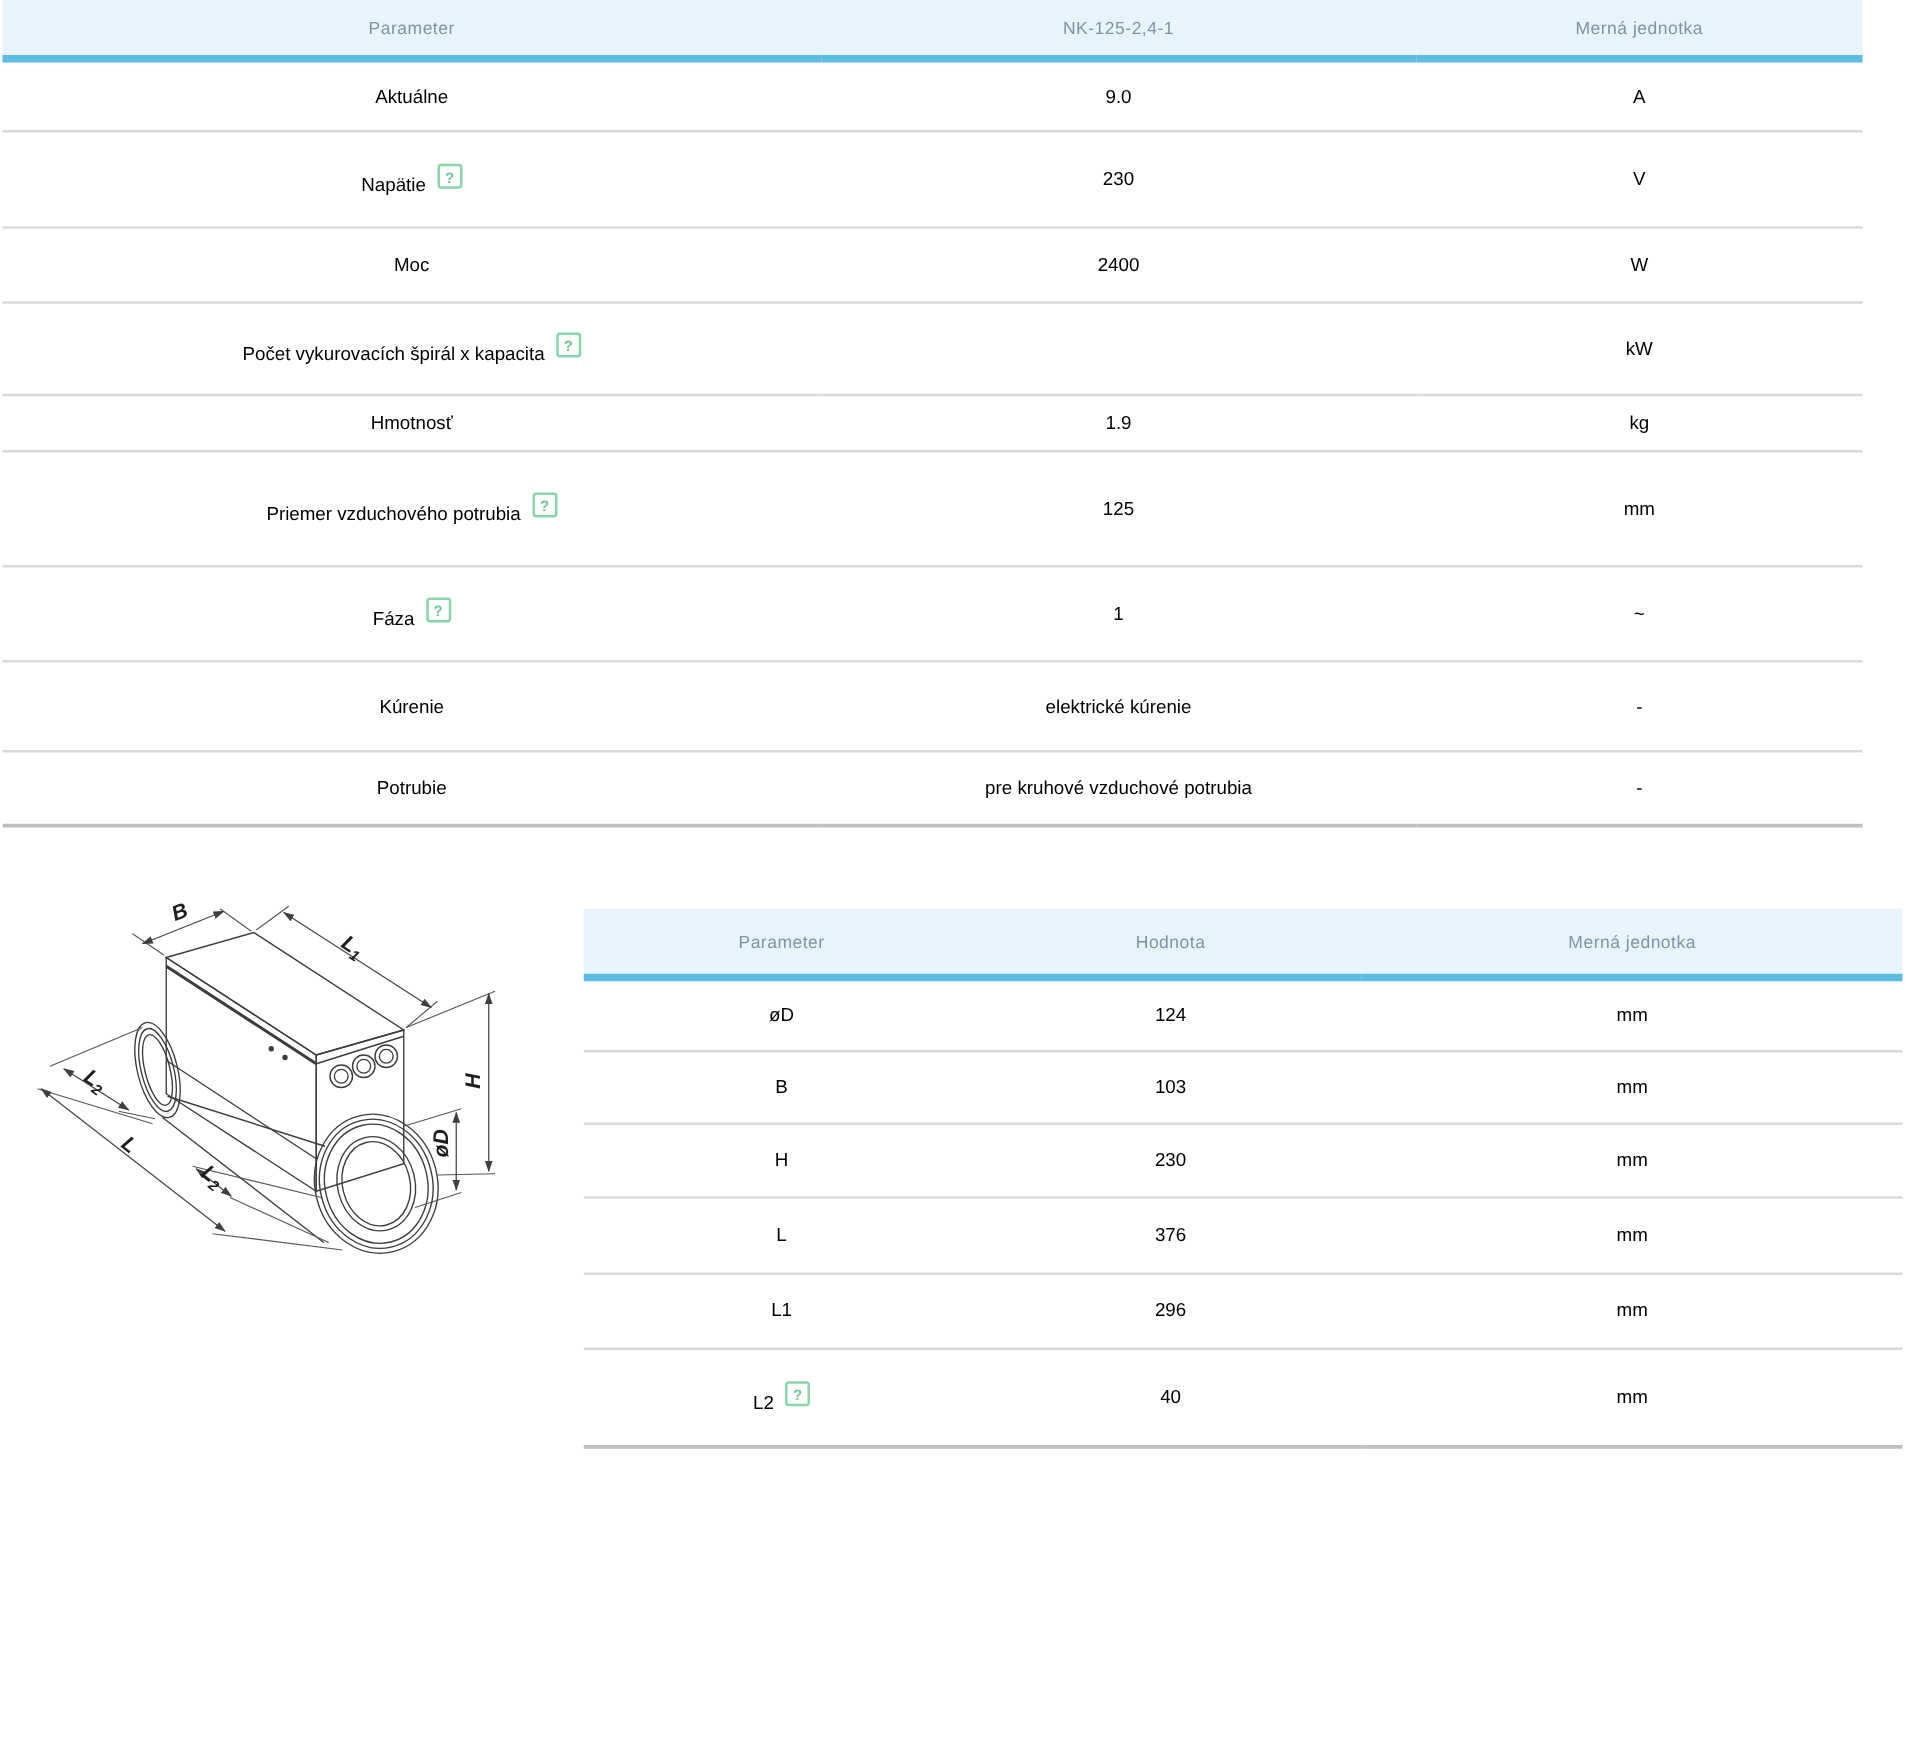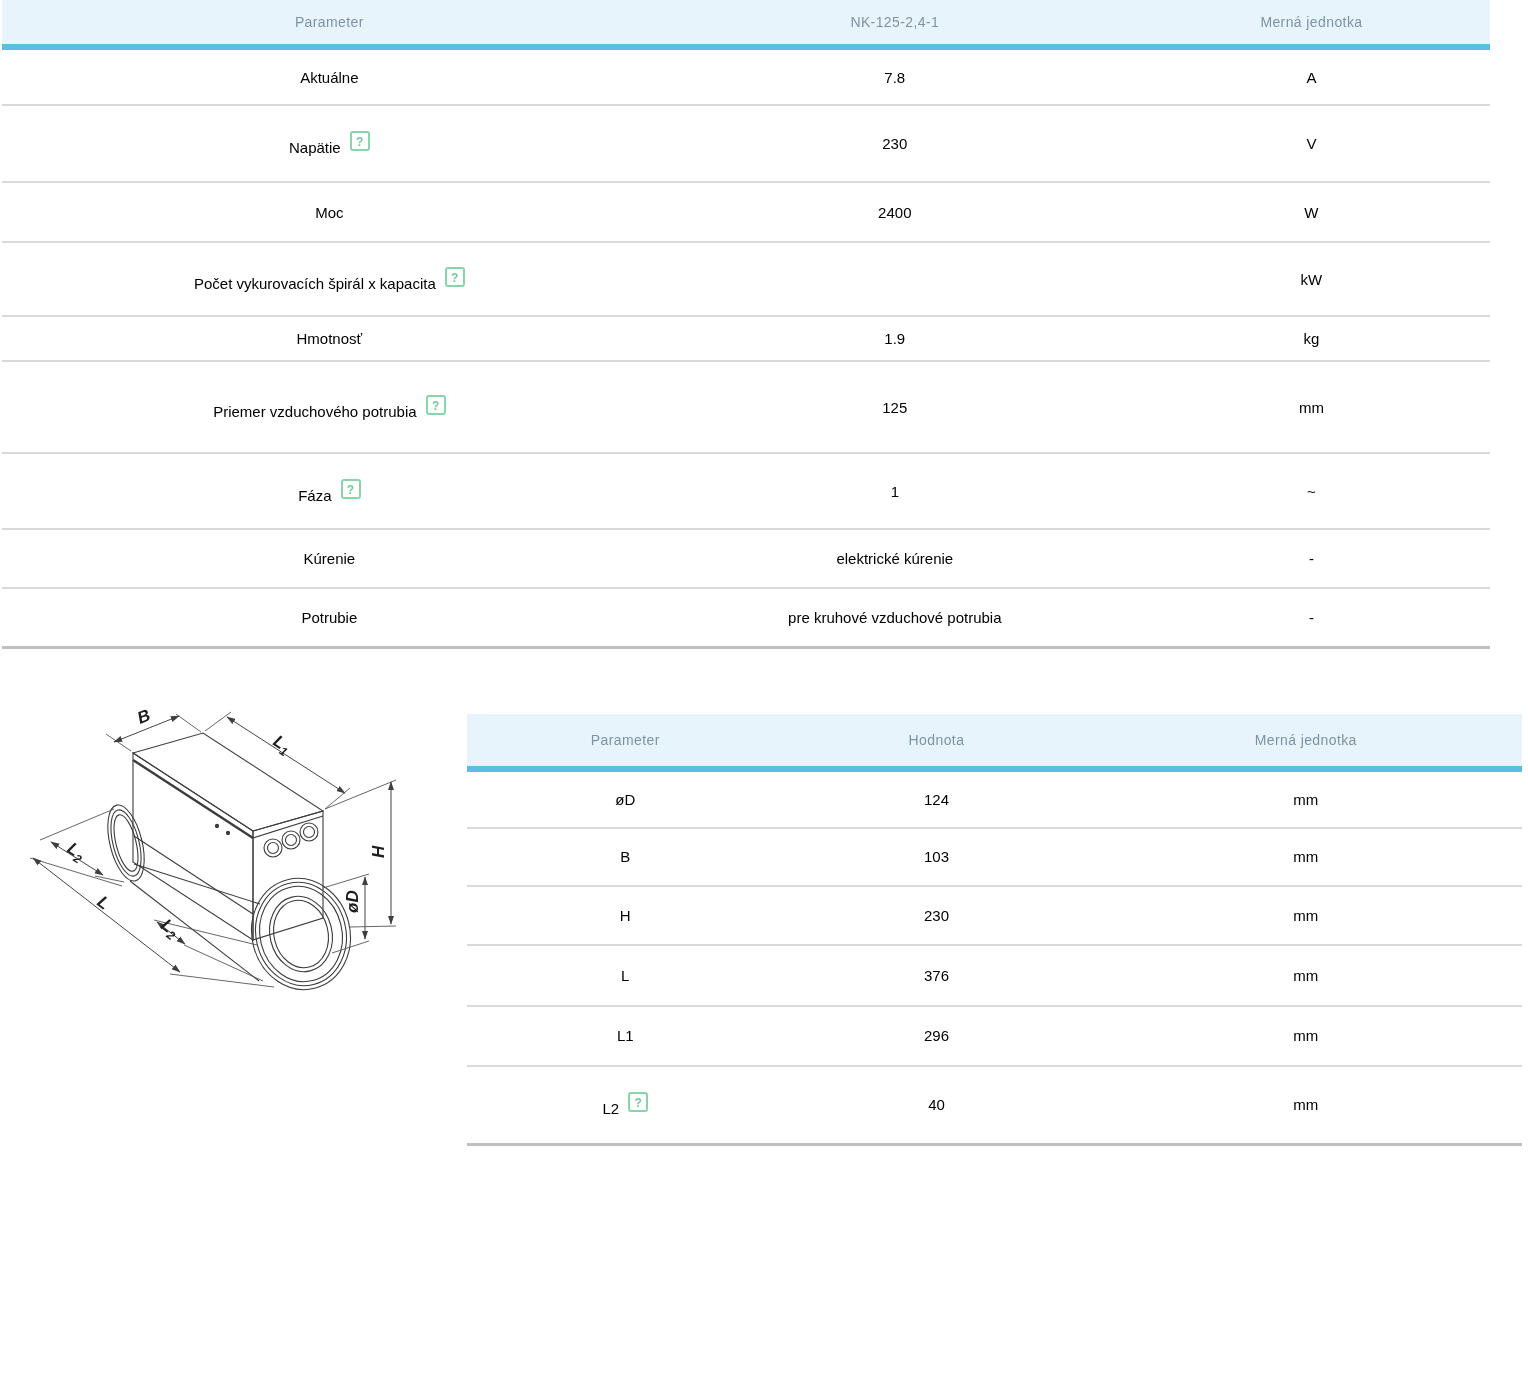--- a/index.html
+++ b/index.html
@@ -39,21 +39,21 @@
   <thead>
     <tr>
       <th>Parameter</th>
       <th>NK-125-2,4-1</th>
       <th>Merná jednotka</th>
     </tr>
   </thead>
   <tbody>
     <tr style="height:58px">
       <td><span>Aktuálne</span></td>
-      <td>7.8</td>
+      <td>9.0</td>
       <td>A</td>
     </tr>
     <tr style="height:77px">
       <td><span>Napätie</span><span class="help">?</span></td>
       <td>230</td>
       <td>V</td>
     </tr>
     <tr style="height:60px">
       <td><span>Moc</span></td>
       <td>2400</td>
@@ -72,21 +72,21 @@
     <tr style="height:92px">
       <td><span>Priemer vzduchového potrubia</span><span class="help">?</span></td>
       <td>125</td>
       <td>mm</td>
     </tr>
     <tr style="height:76px">
       <td><span>Fáza</span><span class="help">?</span></td>
       <td>1</td>
       <td>~</td>
     </tr>
-    <tr style="height:59px">
+    <tr style="height:72px">
       <td><span>Kúrenie</span></td>
       <td>elektrické kúrenie</td>
       <td>-</td>
     </tr>
     <tr style="height:59px">
       <td><span>Potrubie</span></td>
       <td>pre kruhové vzduchové potrubia</td>
       <td>-</td>
     </tr>
   </tbody>

